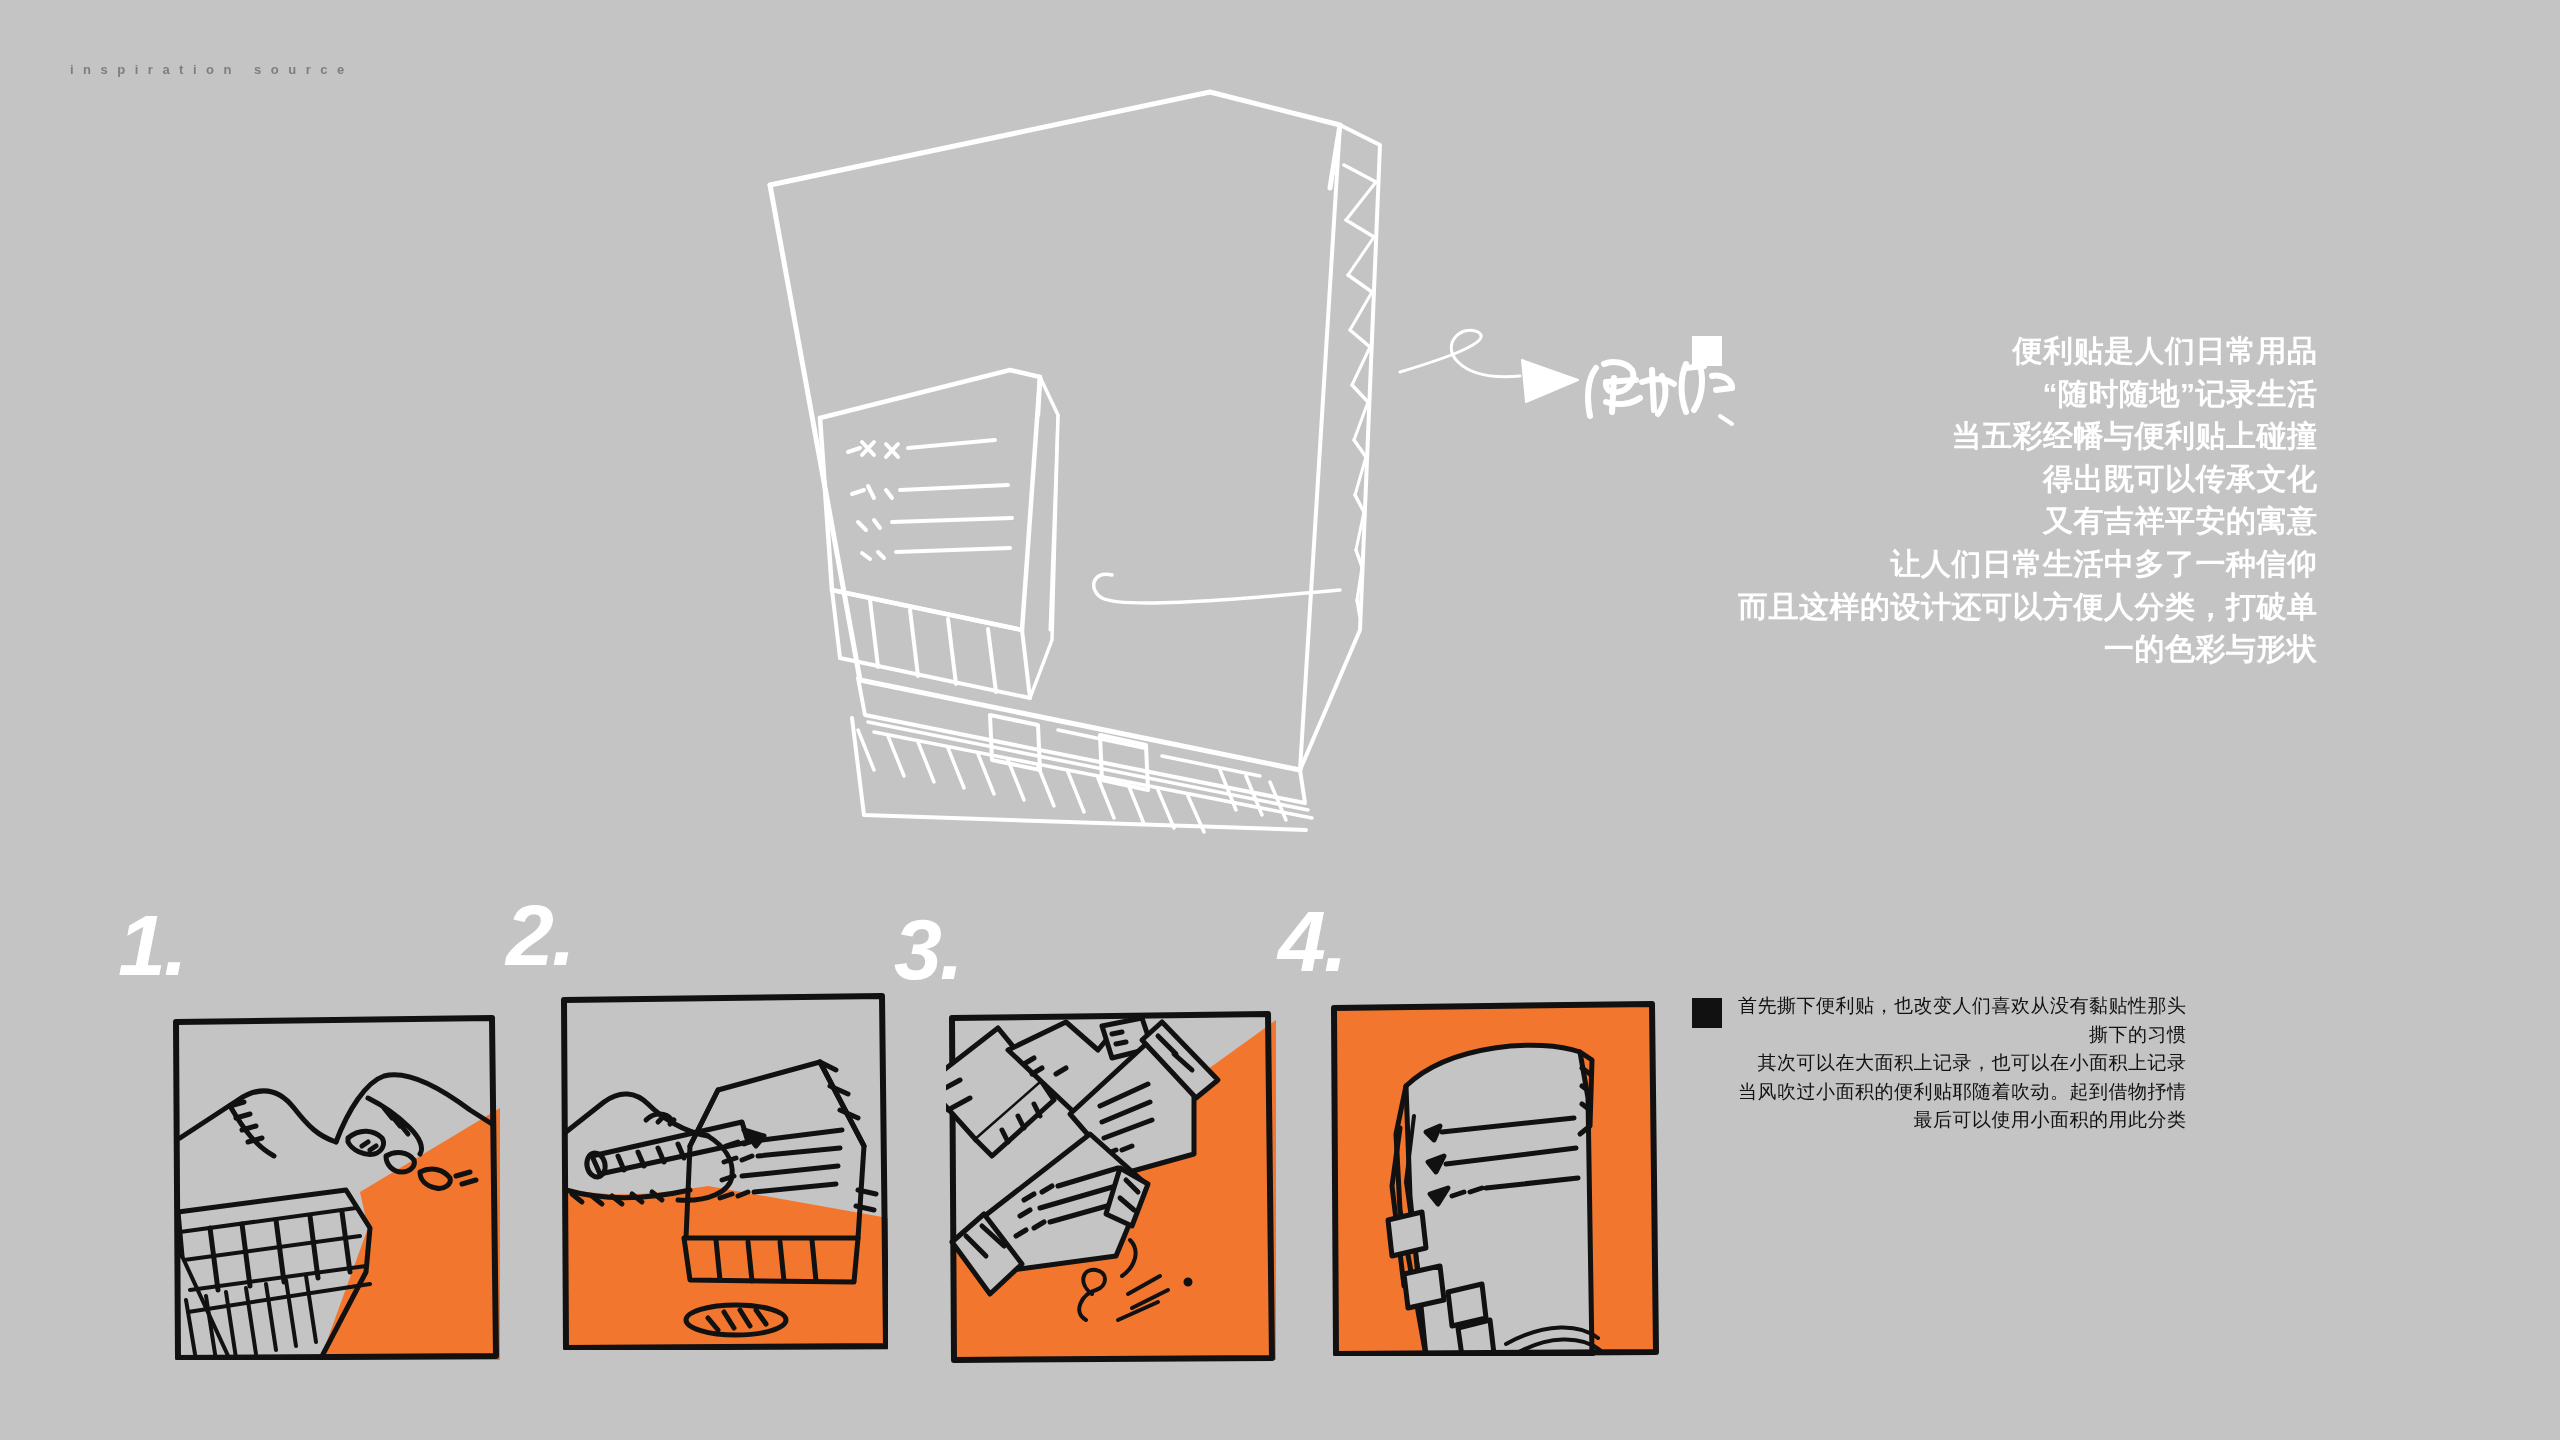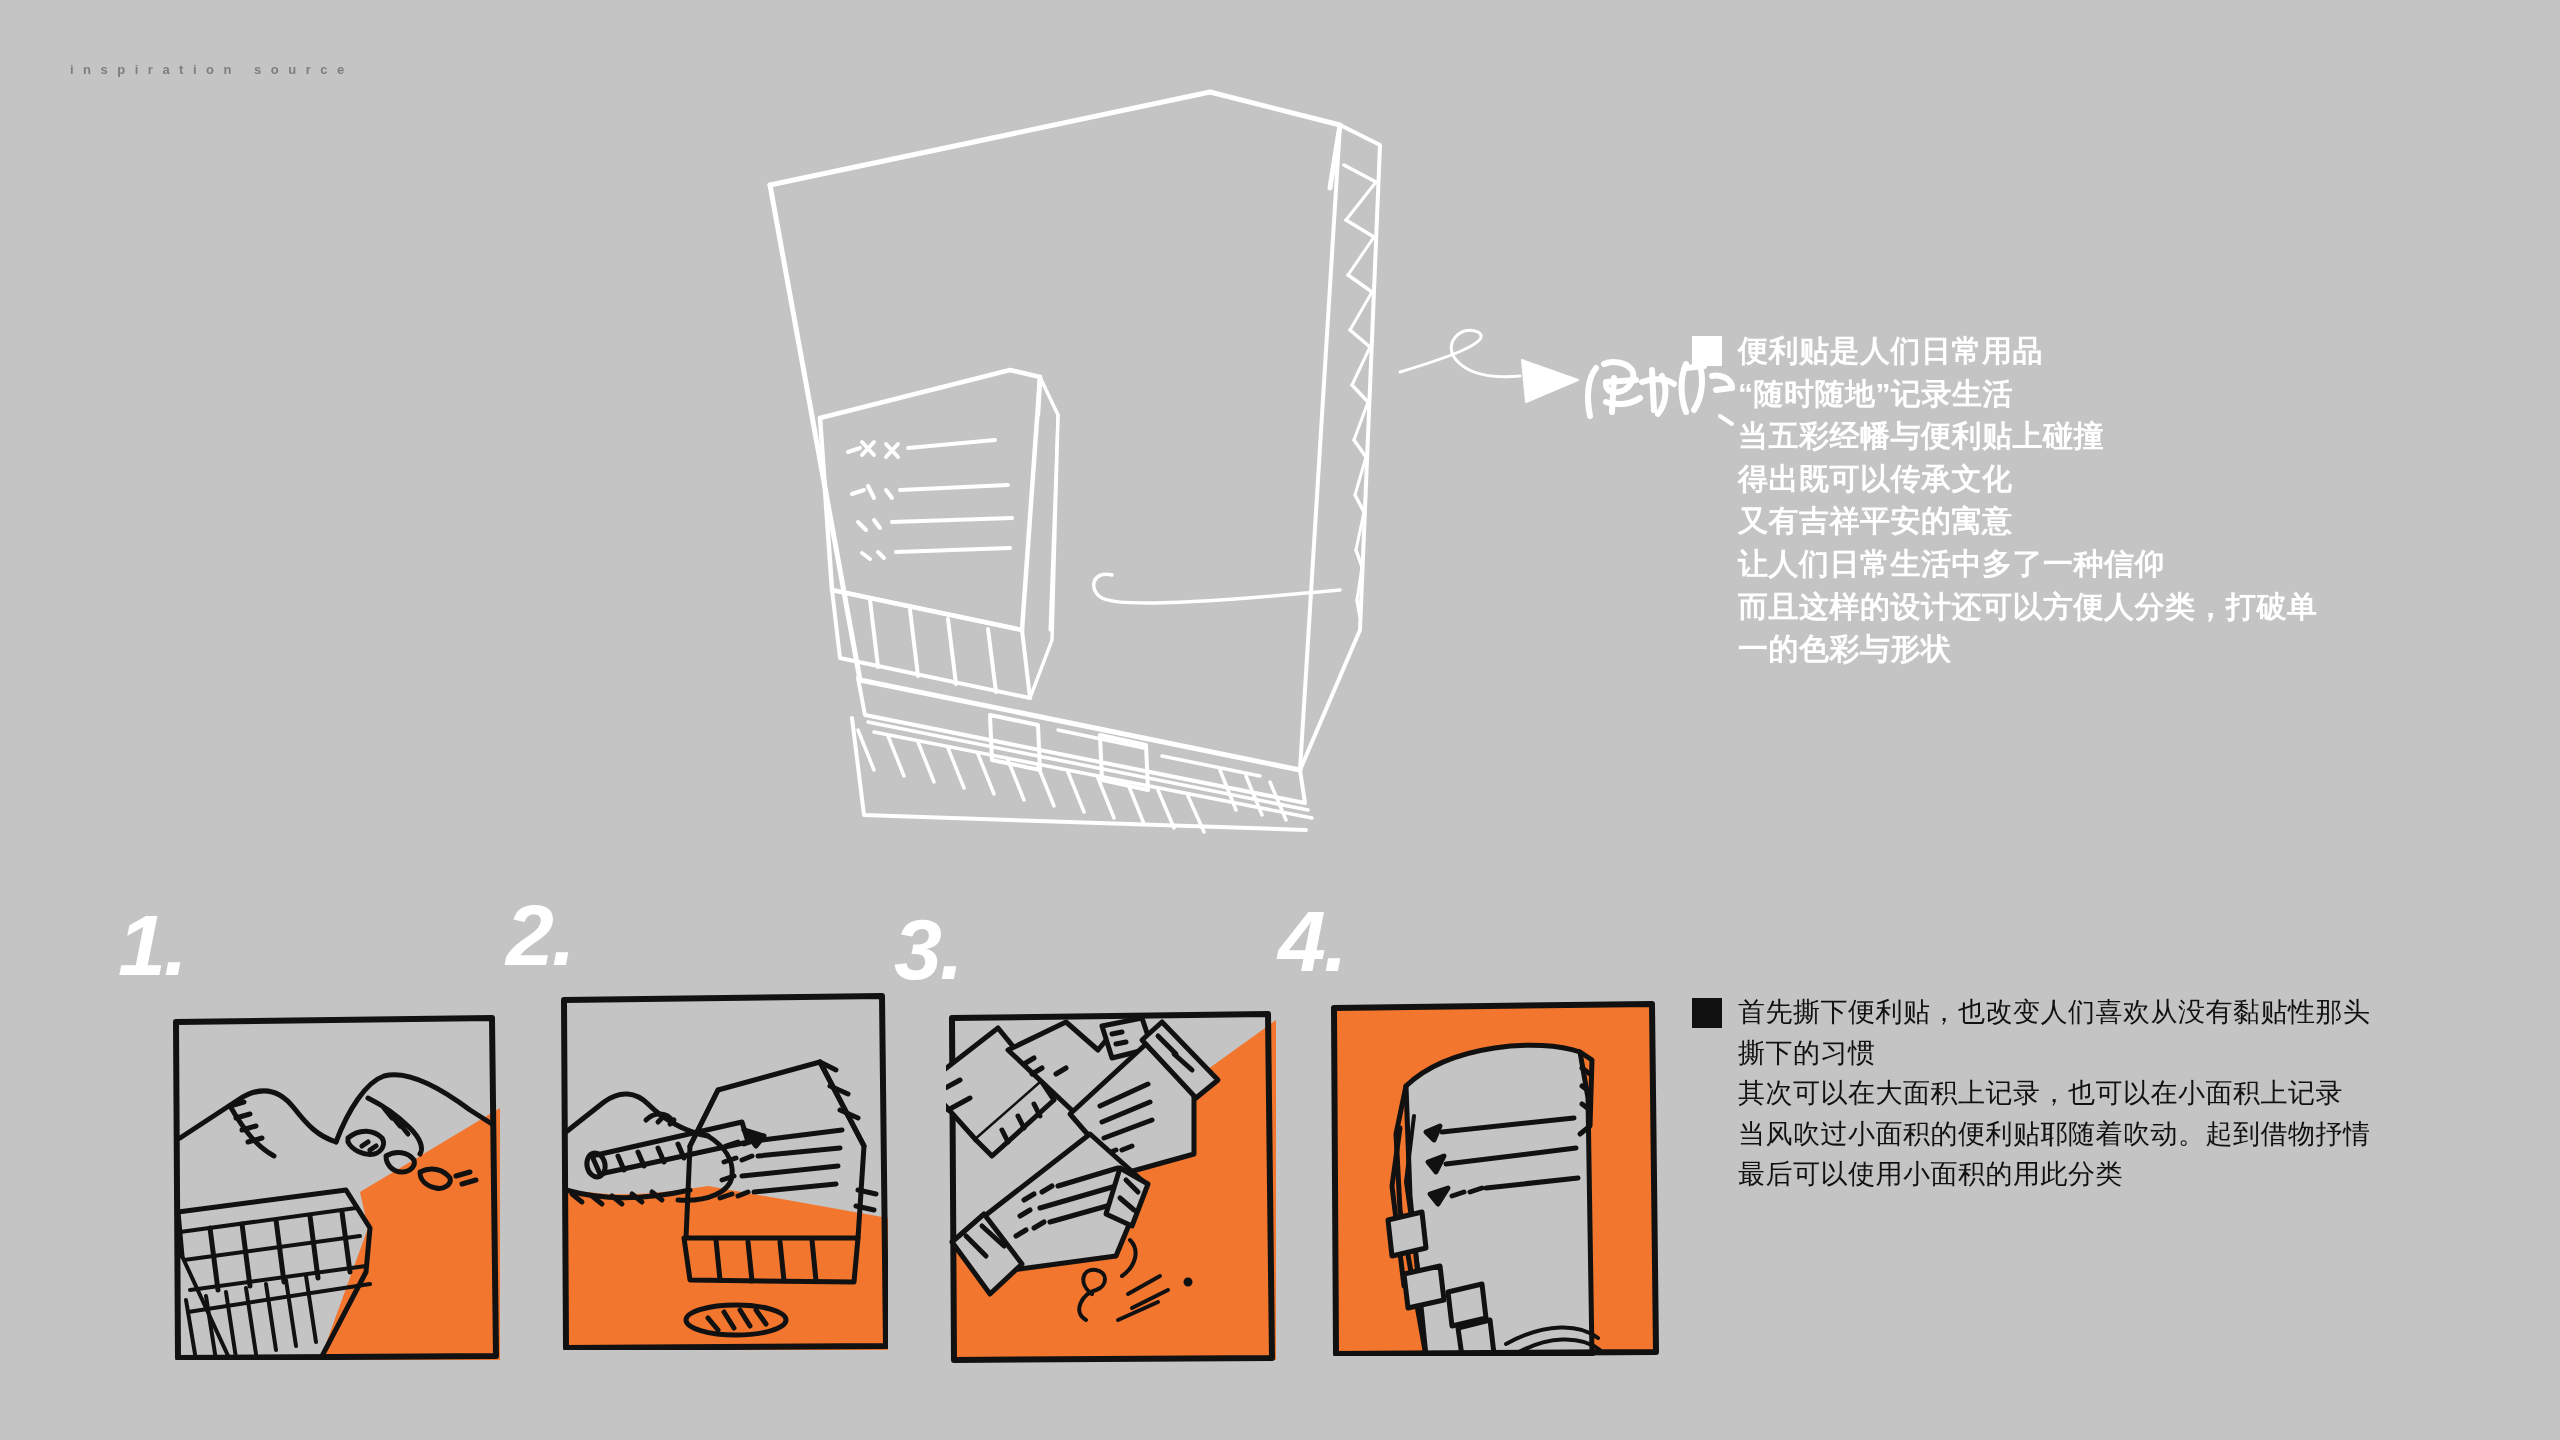--- a/index.html
+++ b/index.html
@@ -52,21 +52,21 @@
   #callout-label {
     position: absolute;
     left: 1400px;
     top: 320px;
     width: 330px;
     height: 120px;
   }
   #callout-label svg { display:block; width:100%; height:100%; overflow: visible; }
 
   
-  .note-block { position: absolute; display: flex; align-items: flex-start; }
+  .note-block { position: absolute; display: flex; align-items: flex-start; text-align: right; }
   .bullet-square {
     flex: 0 0 auto;
     width: 30px; height: 30px;
     margin-top: 6px;
     margin-right: 16px;
   }
   .bullet-white { background: #ffffff; }
   .bullet-black { background: #111111; }
   .note-lines { white-space: pre-line; }
 
@@ -81,21 +81,21 @@
     line-height: 1.42;
     letter-spacing: 0.5px;
   }
 
   #usage-note {
     left: 1692px;
     top: 992px;
   }
   #usage-note .note-lines {
     color: #111111;
-    font-size: 27px;
+    font-size: 19px;
     font-weight: normal;
     line-height: 1.5;
     letter-spacing: 0.5px;
   }
 
   
   #storyboard {
     position: absolute;
     left: 170px;
     top: 950px;

